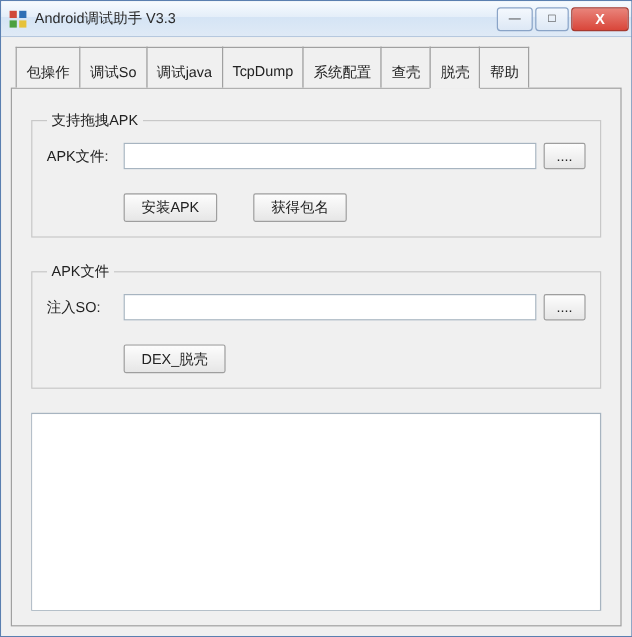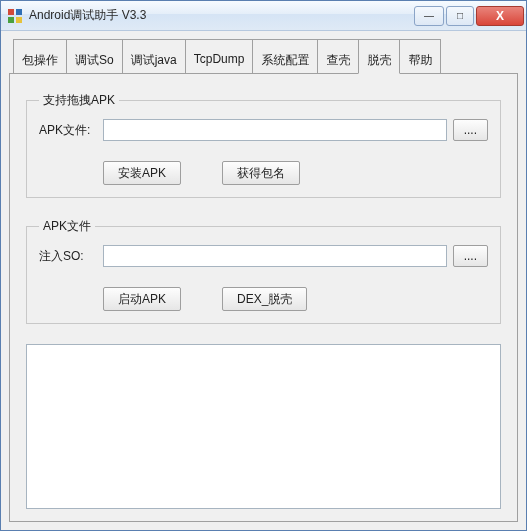--- a/index.html
+++ b/index.html
@@ -133,21 +133,21 @@
     border-radius: 2px;
     font-size: 12px;
     color: #222;
     display: inline-flex;
     align-items: center;
     justify-content: center;
   }
   .btn.small { padding: 0 10px; height: 22px; }
   .btn-row {
     display: flex;
-    gap: 41px;
+    gap: 30px;
     padding-left: 64px;
   }
   .output-area {
     flex: 1;
     min-height: 110px;
     border: 1px solid #a7b4c0;
     background: #fff;
     overflow: auto;
   }
   
@@ -214,21 +214,20 @@
       </fieldset>
 
       <fieldset class="group">
         <legend>APK文件</legend>
         <div class="row">
           <span class="label">注入SO:</span>
           <input class="text-input" type="text" value="" style="">
           <button class="btn small">....</button>
         </div>
         <div class="btn-row">
-          <button class="btn">启动APK</button>
           <button class="btn">DEX_脱壳</button>
         </div>
       </fieldset>
 
       <div class="output-area">
         <div class="output-inner"></div>
       </div>
 
     </div>
 

